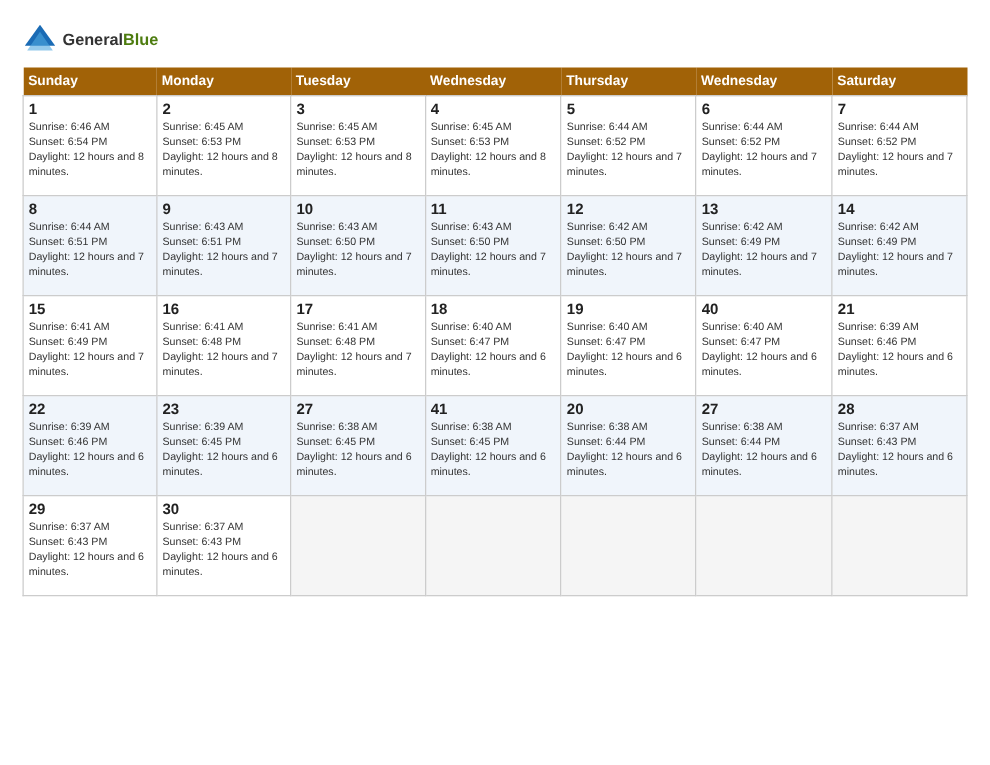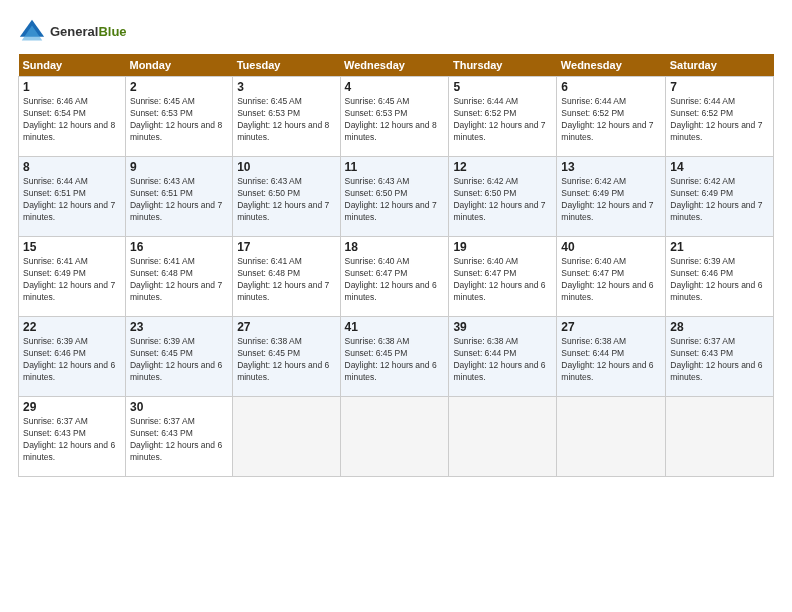--- a/index.html
+++ b/index.html
@@ -230,21 +230,21 @@
           </td>
           <td>
             <span class="day-num">27</span>
             <div class="day-info">Sunrise: 6:38 AM<br>Sunset: 6:45 PM<br>Daylight: 12 hours and 6 minutes.</div>
           </td>
           <td>
             <span class="day-num">41</span>
             <div class="day-info">Sunrise: 6:38 AM<br>Sunset: 6:45 PM<br>Daylight: 12 hours and 6 minutes.</div>
           </td>
           <td>
-            <span class="day-num">39</span>
+            <span class="day-num">20</span>
             <div class="day-info">Sunrise: 6:38 AM<br>Sunset: 6:44 PM<br>Daylight: 12 hours and 6 minutes.</div>
           </td>
           <td>
             <span class="day-num">27</span>
             <div class="day-info">Sunrise: 6:38 AM<br>Sunset: 6:44 PM<br>Daylight: 12 hours and 6 minutes.</div>
           </td>
           <td>
             <span class="day-num">28</span>
             <div class="day-info">Sunrise: 6:37 AM<br>Sunset: 6:43 PM<br>Daylight: 12 hours and 6 minutes.</div>
           </td>

